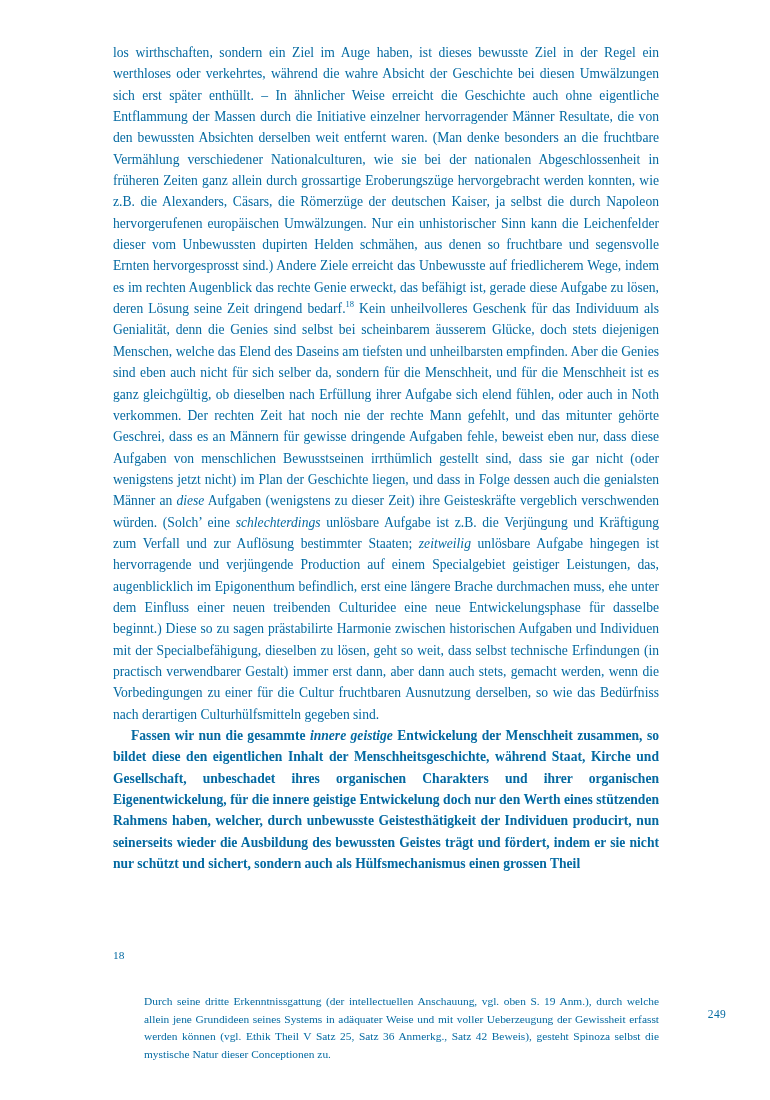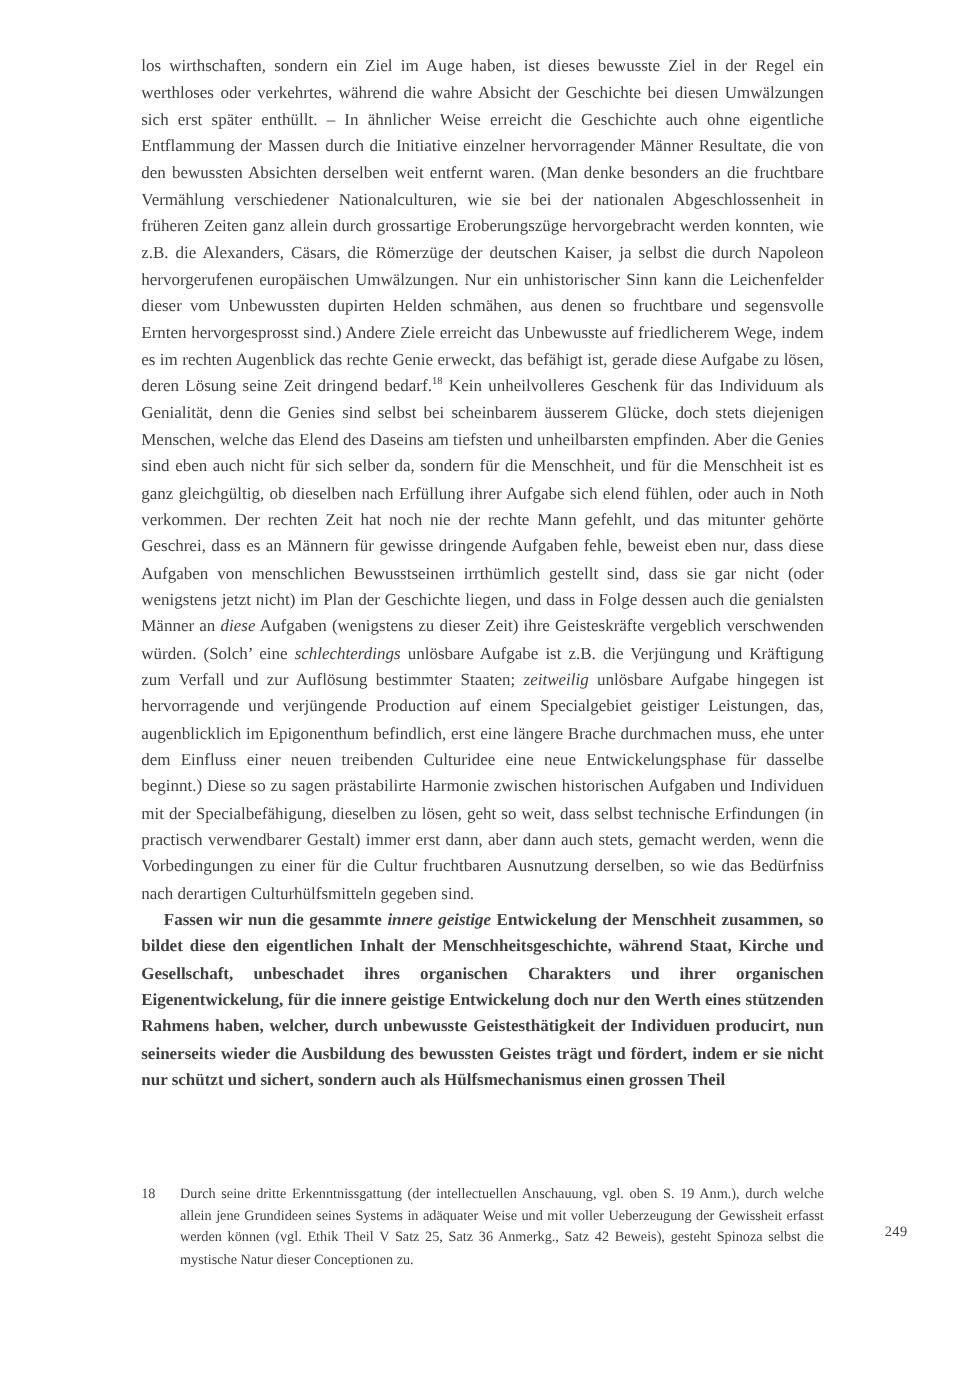--- a/index.html
+++ b/index.html
@@ -3,21 +3,21 @@
 <meta charset="utf-8">
 <title>249</title>
 <style>
   * { box-sizing: border-box; }
   html, body { margin: 0; padding: 0; background: #ffffff; }
   .page {
     position: relative;
     width: 770px;
     height: 1100px;
     background: #ffffff;
-    color: #404040;
+    color: #0369a1;
     font-family: "Liberation Serif", "DejaVu Serif", serif;
     overflow: hidden;
   }
   .main-text {
     position: absolute;
     left: 113px;
     top: 42px;
     width: 546px;
   }
   .body-par {
@@ -43,24 +43,25 @@
     display: flex;
     font-size: 11.4px;
     line-height: 17.6px;
   }
   .fn-num { flex: 0 0 31px; width: 31px; }
   .fn-text {
     flex: 1;
     text-align: justify;
     -webkit-hyphens: auto;
     hyphens: auto;
+    margin-top: 46px;
   }
   .folio {
     position: absolute;
-    top: 980px;
+    top: 1008px;
     right: 44px;
     font-size: 11.5px;
     letter-spacing: 0.3px;
     text-align: center;
   }
 </style>
 </head>
 <body>
 
 <div class="page">

